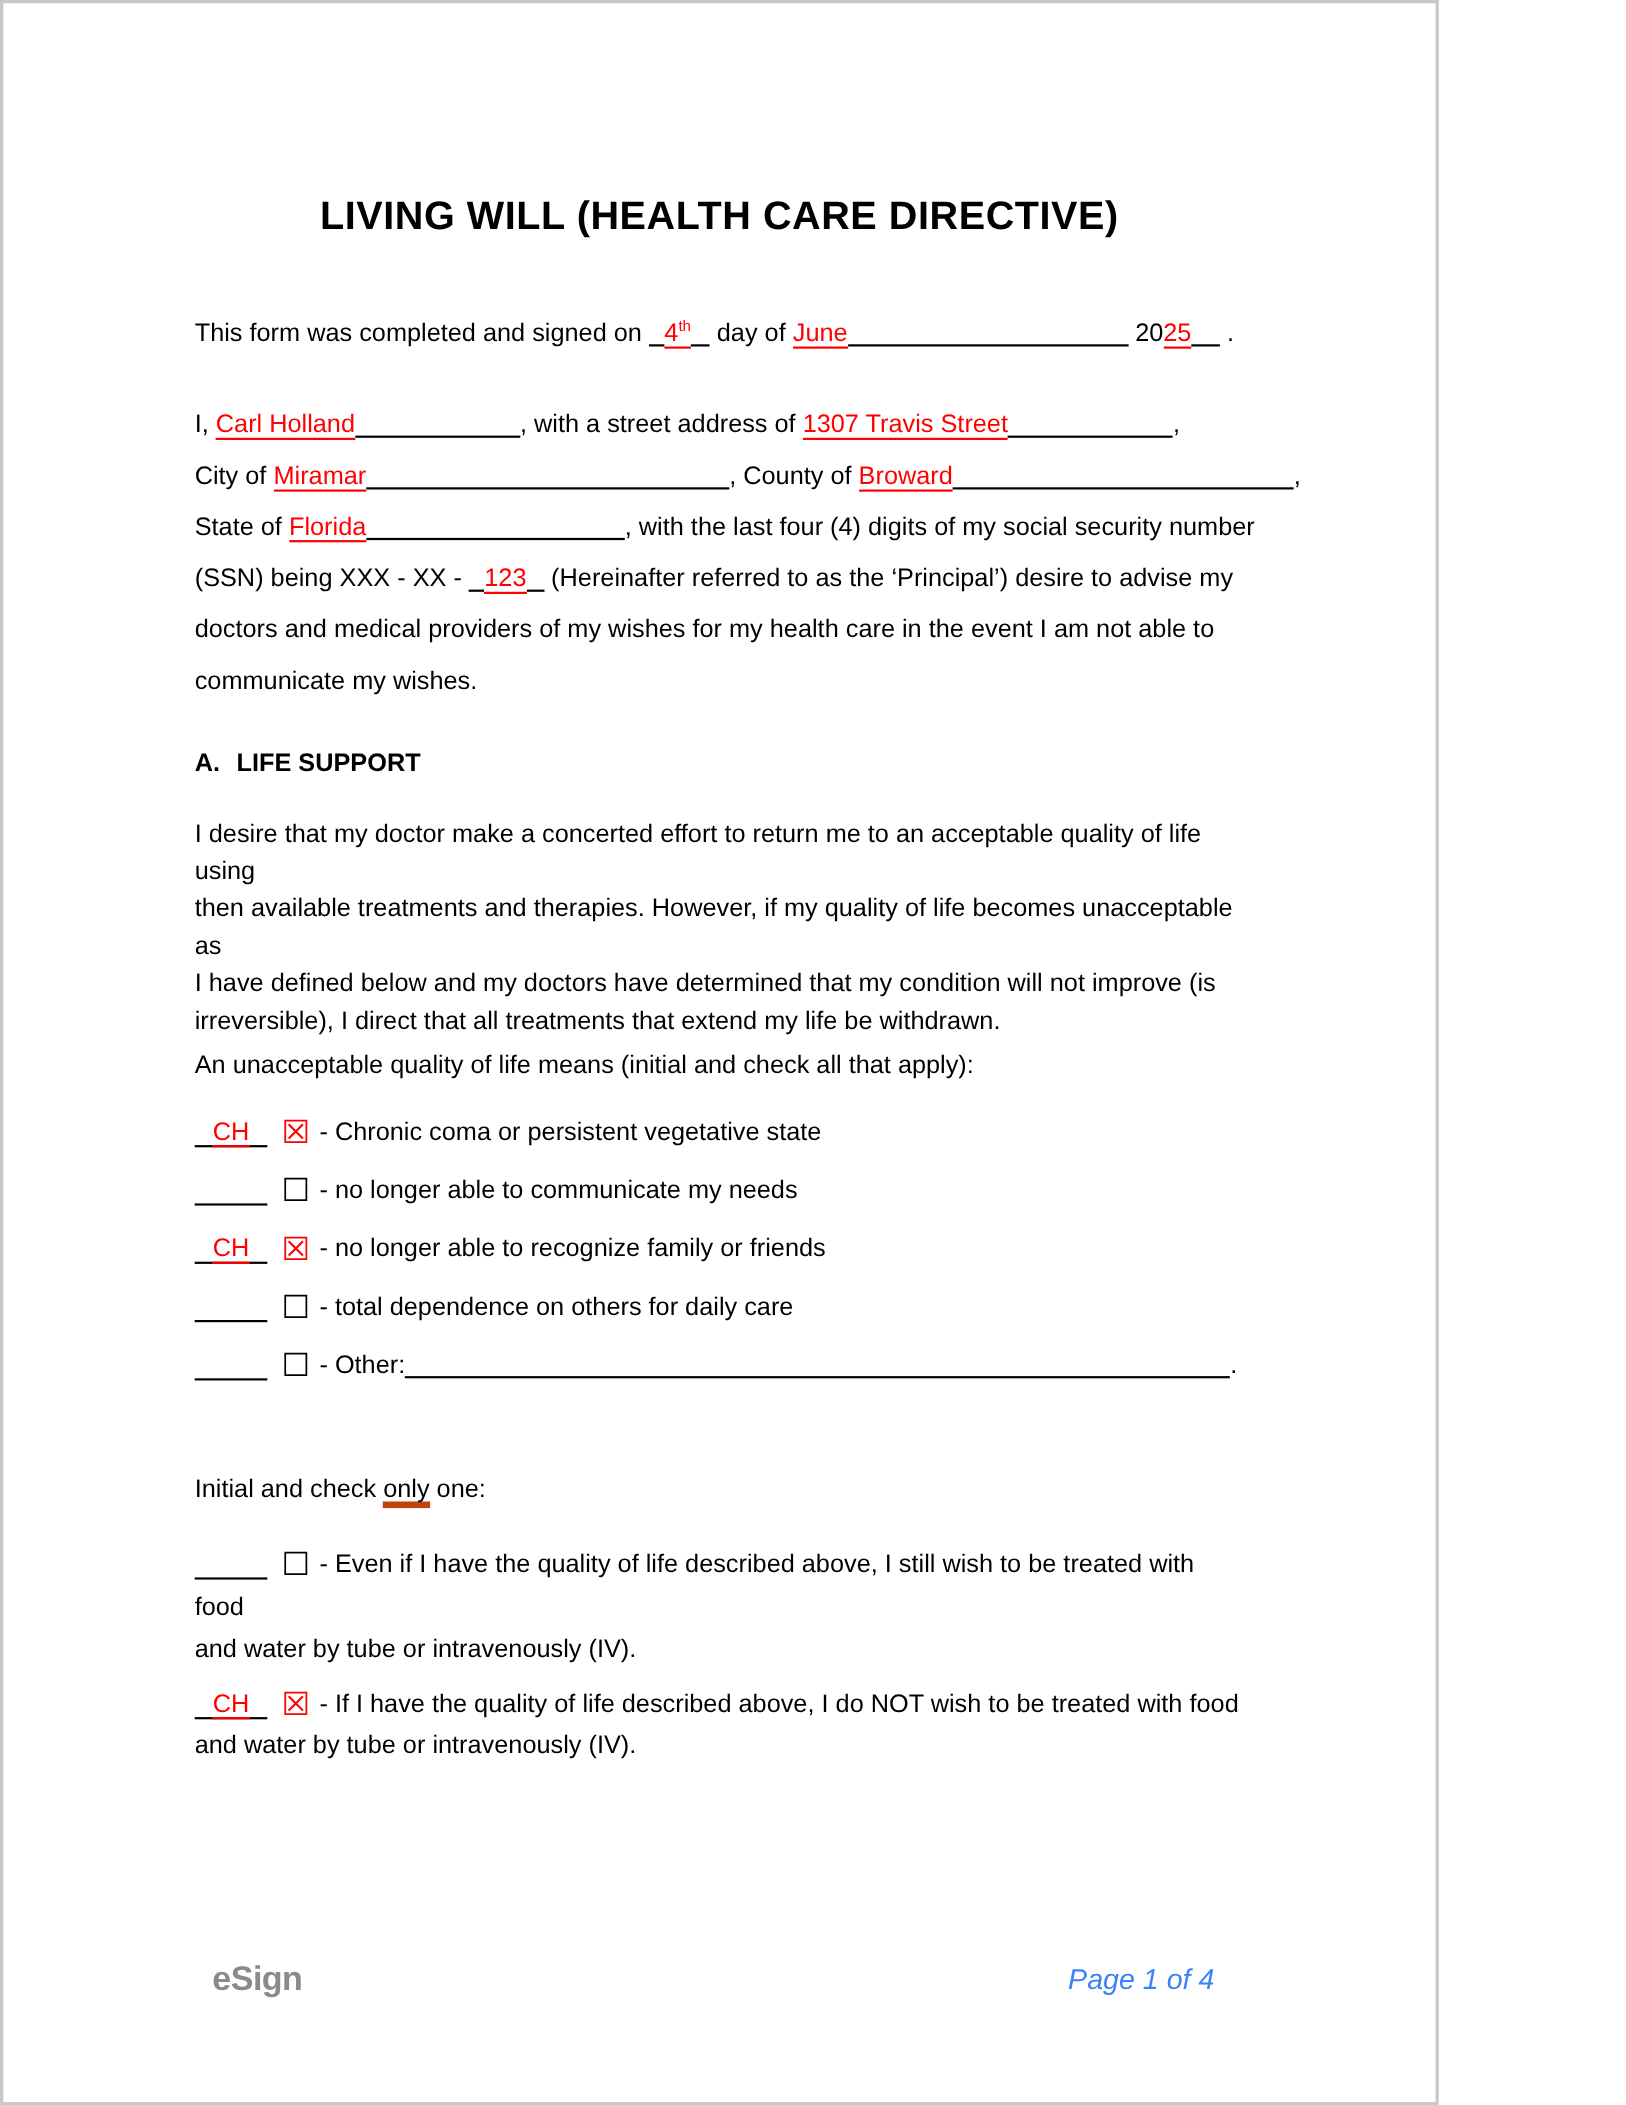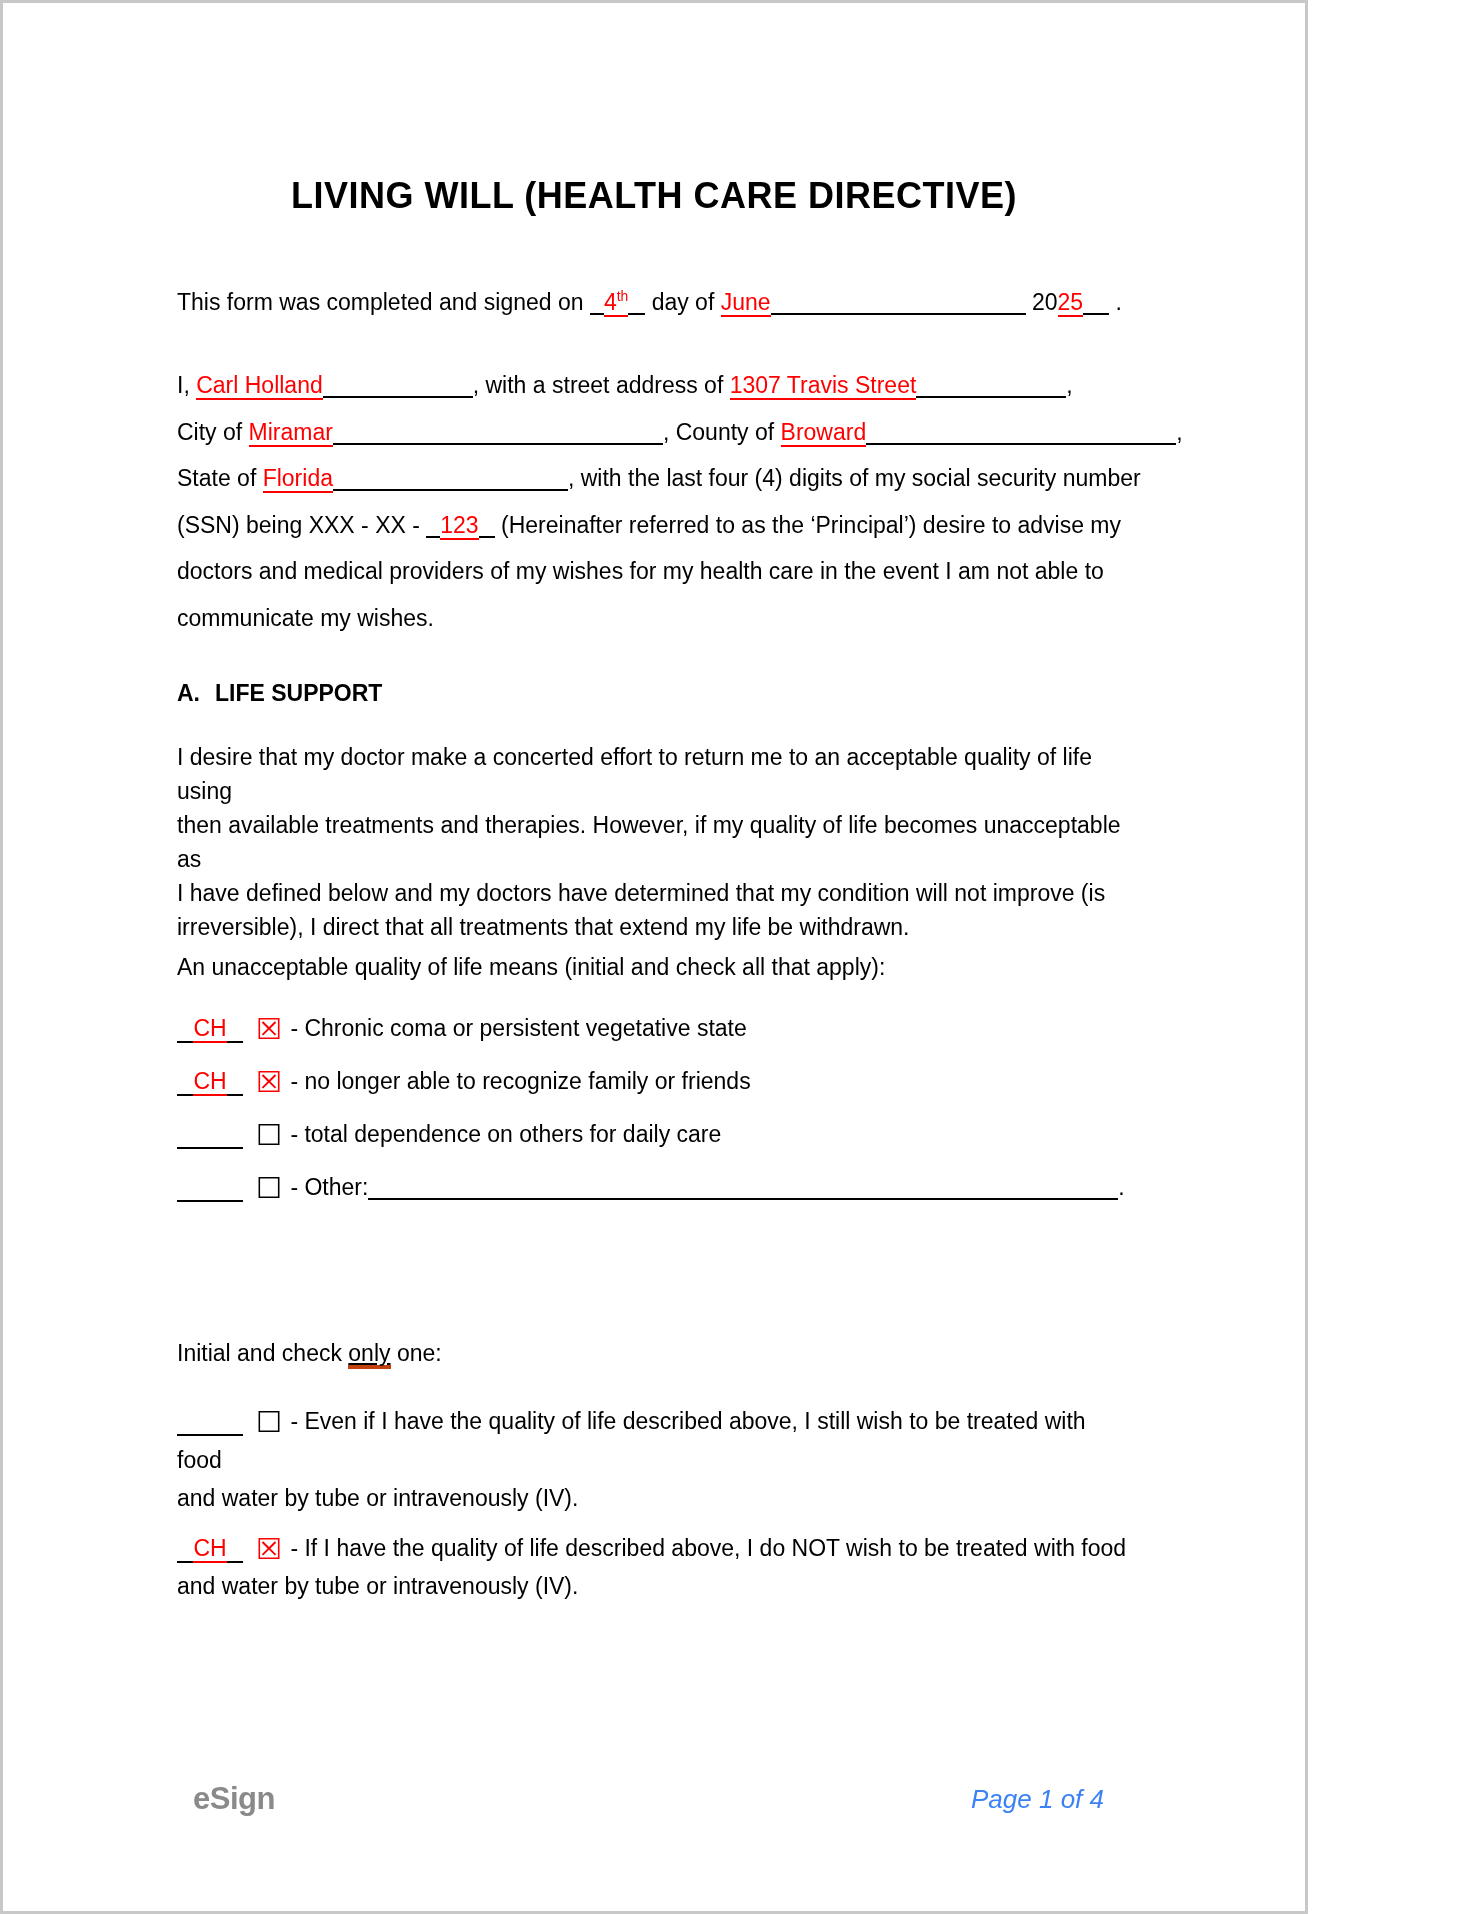--- a/index.html
+++ b/index.html
@@ -61,21 +61,21 @@
     vertical-align:-3px;
     margin-left:13px;margin-right:2px;
     color:#000000;
   }
   .chk.checked{color:#ff0000;}
   .other-blank{
     display:inline-block;height:16px;
     border-bottom:2px solid #000000;
     vertical-align:-5px;
   }
-  .u{border-bottom:4px solid #c2410c;display:inline-block;line-height:1.05;text-decoration:underline;}
+  .u{border-bottom:6px solid #c2410c;display:inline-block;line-height:1.05;}
   .footer{
     top:1778px;left:190px;right:201px;
     display:flex;justify-content:space-between;align-items:center;
   }
   .brand{font-size:31px;font-weight:bold;color:#8a8a8a;letter-spacing:-0.5px;}
   .pagenum{font-size:26px;color:#3b82f6;font-style:italic;}
 </style>
 </head>
 <body>
 
@@ -100,20 +100,21 @@
 
   <div class="sec-body abs body-text">I desire that my doctor make a concerted effort to return me to an acceptable quality of life using
 then available treatments and therapies. However, if my quality of life becomes unacceptable as
 I have defined below and my doctors have determined that my condition will not improve (is
 irreversible), I direct that all treatments that extend my life be withdrawn.</div>
 
   <div class="qual-intro abs body-text">An unacceptable quality of life means (initial and check all that apply):</div>
 
   <div class="qual-items abs body-text">
       <div class="chk-row"><span class="init-line"><span class="init-text filled">CH</span></span><span class="chk checked">☒</span><span> - Chronic coma or persistent vegetative state</span></div>
+      <div class="chk-row"><span class="init-line"><span class="init-text">&nbsp;</span></span><span class="chk">☐</span><span> - no longer able to communicate my needs</span></div>
       <div class="chk-row"><span class="init-line"><span class="init-text filled">CH</span></span><span class="chk checked">☒</span><span> - no longer able to recognize family or friends</span></div>
       <div class="chk-row"><span class="init-line"><span class="init-text">&nbsp;</span></span><span class="chk">☐</span><span> - total dependence on others for daily care</span></div>
       <div class="chk-row"><span class="init-line"><span class="init-text">&nbsp;</span></span><span class="chk">☐</span><span> - Other:</span><span class="other-blank" style="width: 750px;"></span><span>.</span></div>
     </div>
 
   <div class="feed-intro abs body-text">
     <span>Initial and check </span><span class="u">only</span><span> one:</span>
   </div>
 
   <div class="feed-opts abs body-text">

